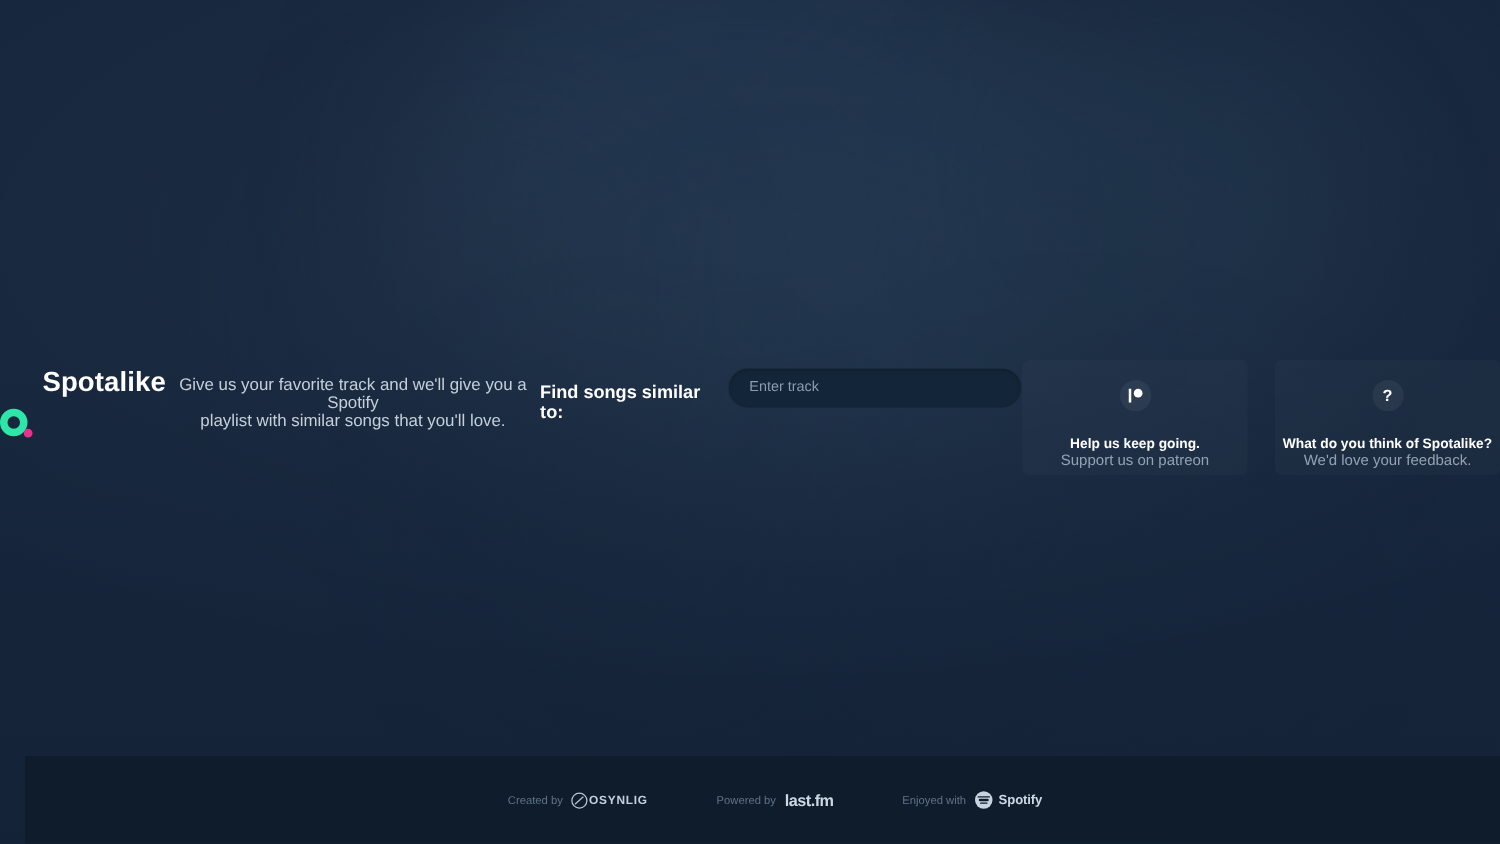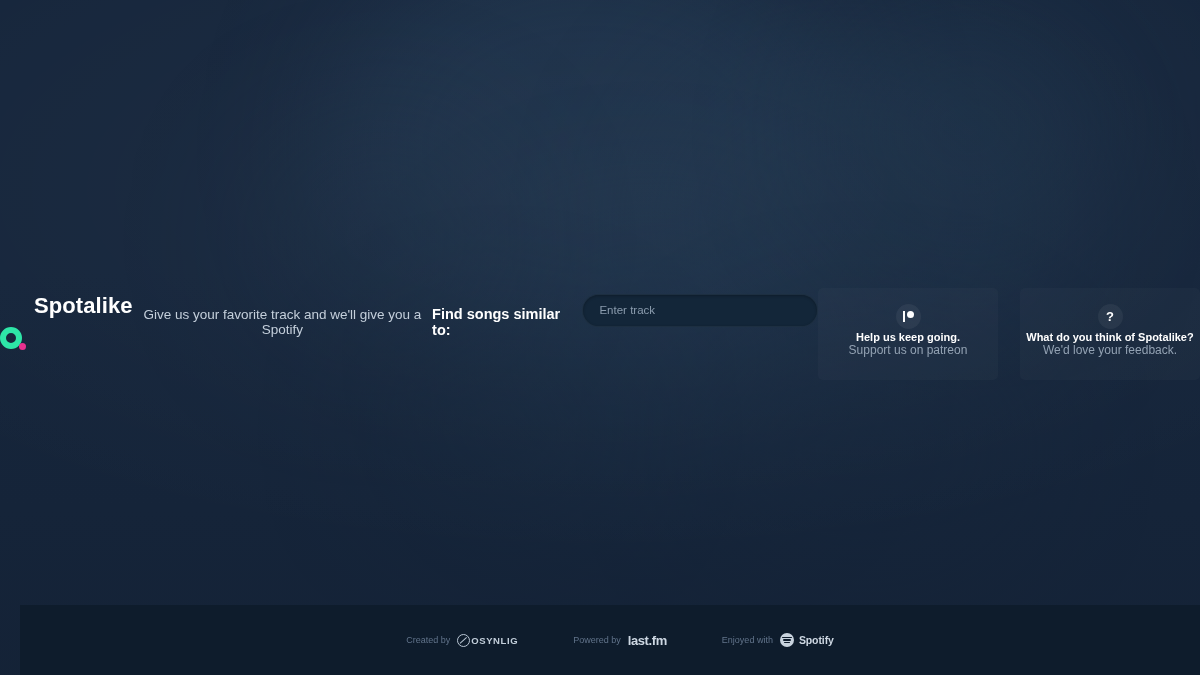--- a/index.html
+++ b/index.html
@@ -130,21 +130,21 @@
     position:absolute; left:7px; top:7px;
     width:2.5px; height:11px; background:#ffffff;
   }
   .patreon-circle {
     position:absolute; left:11.5px; top:7px;
     width:7px; height:7px; border-radius:50%; background:#ffffff;
   }
   .qmark { font-size:13px; font-weight:bold; color:#ffffff; line-height:1; }
 
   .card-title {
-    margin-top:2px;
+    margin-top:20px;
     font-size:11px; font-weight:bold; color:#ffffff;
     text-align:center;
   }
   .card-sub {
     margin-top:0;
     font-size:12px; color:#93a2b3;
     text-align:center;
   }
 
   
@@ -218,20 +218,21 @@
 
     <div class="logo-wrap">
       <div class="logo-ring"></div>
       <div class="logo-dot"></div>
     </div>
 
     <div class="brand">Spotalike</div>
 
     <div class="tagline">
       <span class="l1">Give us your favorite track and we'll give you a Spotify</span>
+      <span class="l2">playlist with similar songs that you'll love.</span>
     </div>
 
     <div class="find-label">Find songs similar to:</div>
 
     <div class="search-box">
       <input class="search-input" type="text" placeholder="Enter track" style="">
     </div>
 
     <div class="cards">
 

